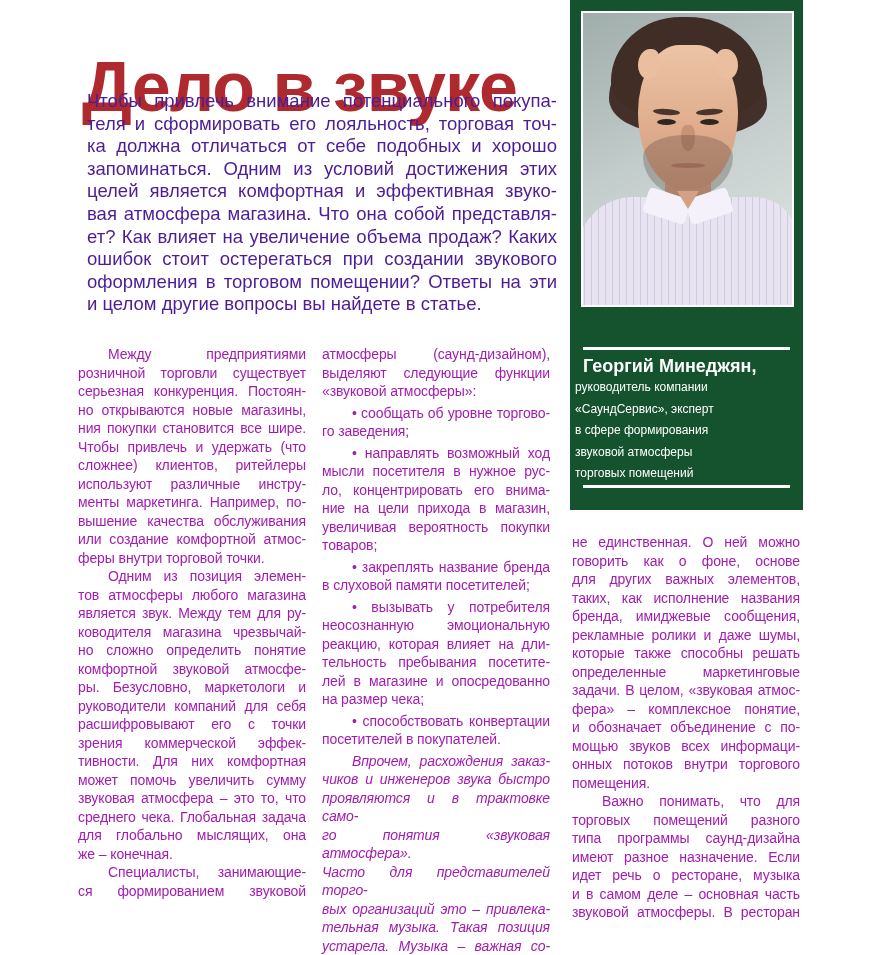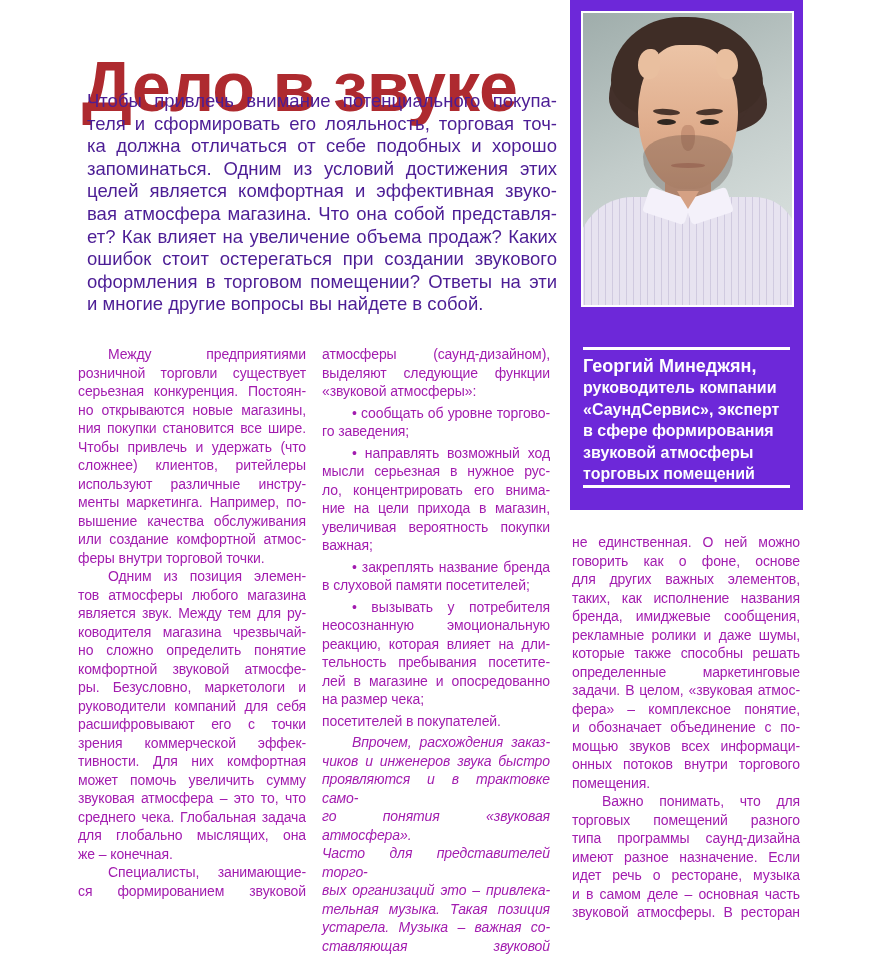--- a/index.html
+++ b/index.html
@@ -18,21 +18,21 @@
            letter-spacing:-0.1px;color:#a21caf;}
   .col1{left:78px;top:345px;}
   .col2{left:322px;top:345px;}
   .col3{left:572px;top:533px;}
   .bodycol .line{text-align:justify;}
   .bodycol .line.jl{text-align-last:justify;}
   .bodycol .line.ind{text-indent:30px;}
   .block.bullet{margin-top:3px;}
   .block.bullet + .block.p{margin-top:3px;font-style:italic;}
   
-  .red-panel{position:absolute;left:570px;top:0;width:233px;height:510px;background:#6d28d9;}
+  .red-panel{position:absolute;left:570px;top:0;width:233px;height:510px;background:#14532d;}
   .photo{position:absolute;left:11px;top:11px;width:213px;height:296px;
          border:2px solid #ffffff;box-sizing:border-box;overflow:hidden;
          background:linear-gradient(155deg,#9fadab 0%,#c2ccca 45%,#e3e9e7 100%);}
   .ph{position:absolute;}
   .ph-hair{left:28px;top:4px;width:152px;height:104px;background:#3f2d26;
            border-radius:52% 56% 46% 50% / 70% 74% 40% 44%;
            box-shadow:-8px 18px 0 -6px #43302a, 10px 20px 0 -6px #43302a;}
   .ph-neck{left:82px;top:150px;width:46px;height:46px;background:#d5a184;}
   .ph-face{left:55px;top:32px;width:100px;height:144px;
            background:linear-gradient(180deg,#ecc4a6 0%,#e0ae8e 55%,#cf9c7e 100%);
@@ -52,41 +52,41 @@
             background-image:repeating-linear-gradient(90deg,rgba(148,138,180,0.28) 0 1px,transparent 1px 7px);}
   .ph-collar-l{left:62px;top:180px;width:44px;height:26px;background:#f4f1fa;transform:rotate(18deg);border-radius:4px;}
   .ph-collar-r{left:104px;top:180px;width:44px;height:26px;background:#f4f1fa;transform:rotate(-18deg);border-radius:4px;}
   .ph-vneck{left:94px;top:178px;width:22px;height:18px;background:#d5a184;
             clip-path:polygon(0 0,100% 0,50% 100%);}
   .rule{position:absolute;left:13px;width:207px;height:3px;background:#ffffff;}
   .rule.top{top:347px;}
   .rule.bottom{top:485px;}
   .cap-name{position:absolute;left:13px;top:356px;width:207px;color:#ffffff;
             font-weight:700;font-size:18px;line-height:21.5px;}
-  .cap-role{position:absolute;left:13px;top:377px;width:207px;color:#ffffff;
-            font-size:16px;line-height:21.5px;font-weight:700;}
+  .cap-role{position:absolute;left:5px;top:377px;width:207px;color:#ffffff;
+            font-size:12px;line-height:21.5px;font-weight:400;}
 </style>
 </head>
 <body>
 
 <div class="page">
 
   <h1 class="headline">Дело в звуке</h1>
 
   <div class="lead">
       <div class="line jl">Чтобы привлечь внимание потенциального покупа-</div>
       <div class="line jl">теля и сформировать его лояльность, торговая точ-</div>
       <div class="line jl">ка должна отличаться от себе подобных и хорошо</div>
       <div class="line jl">запоминаться. Одним из условий достижения этих</div>
       <div class="line jl">целей является комфортная и эффективная звуко-</div>
       <div class="line jl">вая атмосфера магазина. Что она собой представля-</div>
       <div class="line jl">ет? Как влияет на увеличение объема продаж? Каких</div>
       <div class="line jl">ошибок стоит остерегаться при создании звукового</div>
       <div class="line jl">оформления в торговом помещении? Ответы на эти</div>
-      <div class="line">и многие другие вопросы вы найдете в собой.</div>
+      <div class="line">и целом другие вопросы вы найдете в статье.</div>
     </div>
 
   <div class="bodycol col1">
       <div class="block p">
         <div class="line jl ind">Между предприятиями</div>
         <div class="line jl">розничной торговли существует</div>
         <div class="line jl">серьезная конкуренция. Постоян-</div>
         <div class="line jl">но открываются новые магазины,</div>
         <div class="line jl">ния покупки становится все шире.</div>
         <div class="line jl">Чтобы привлечь и удержать (что</div>
@@ -125,39 +125,40 @@
         <div class="line jl">атмосферы (саунд-дизайном),</div>
         <div class="line jl">выделяют следующие функции</div>
         <div class="line">«звуковой атмосферы»:</div>
       </div>
       <div class="block bullet">
         <div class="line jl ind">• сообщать об уровне торгово-</div>
         <div class="line">го заведения;</div>
       </div>
       <div class="block bullet">
         <div class="line jl ind">• направлять возможный ход</div>
-        <div class="line jl">мысли серьезная в нужное рус-</div>
+        <div class="line jl">мысли посетителя в нужное рус-</div>
         <div class="line jl">ло, концентрировать его внима-</div>
         <div class="line jl">ние на цели прихода в магазин,</div>
         <div class="line jl">увеличивая вероятность покупки</div>
-        <div class="line">важная;</div>
+        <div class="line">товаров;</div>
       </div>
       <div class="block bullet">
         <div class="line jl ind">• закреплять название бренда</div>
         <div class="line">в слуховой памяти посетителей;</div>
       </div>
       <div class="block bullet">
         <div class="line jl ind">• вызывать у потребителя</div>
         <div class="line jl">неосознанную эмоциональную</div>
         <div class="line jl">реакцию, которая влияет на дли-</div>
         <div class="line jl">тельность пребывания посетите-</div>
         <div class="line jl">лей в магазине и опосредованно</div>
         <div class="line">на размер чека;</div>
       </div>
       <div class="block bullet">
+        <div class="line jl ind">• способствовать конвертации</div>
         <div class="line">посетителей в покупателей.</div>
       </div>
       <div class="block p">
         <div class="line jl ind">Впрочем, расхождения заказ-</div>
         <div class="line jl">чиков и инженеров звука быстро</div>
         <div class="line jl">проявляются и в трактовке само-</div>
         <div class="line jl">го понятия «звуковая атмосфера».</div>
         <div class="line jl">Часто для представителей торго-</div>
         <div class="line jl">вых организаций это – привлека-</div>
         <div class="line jl">тельная музыка. Такая позиция</div>

